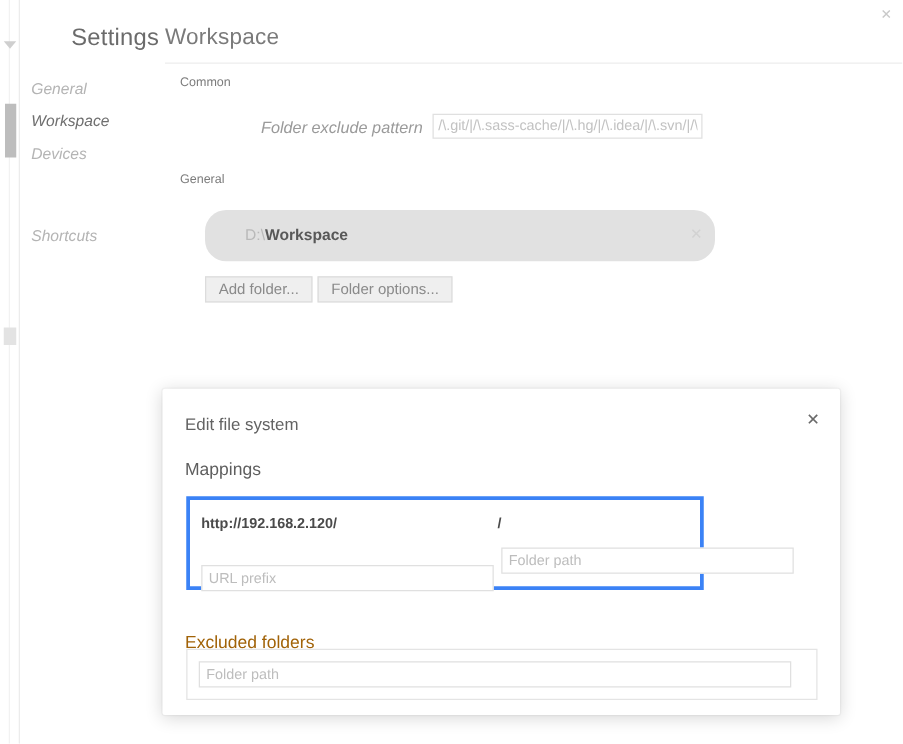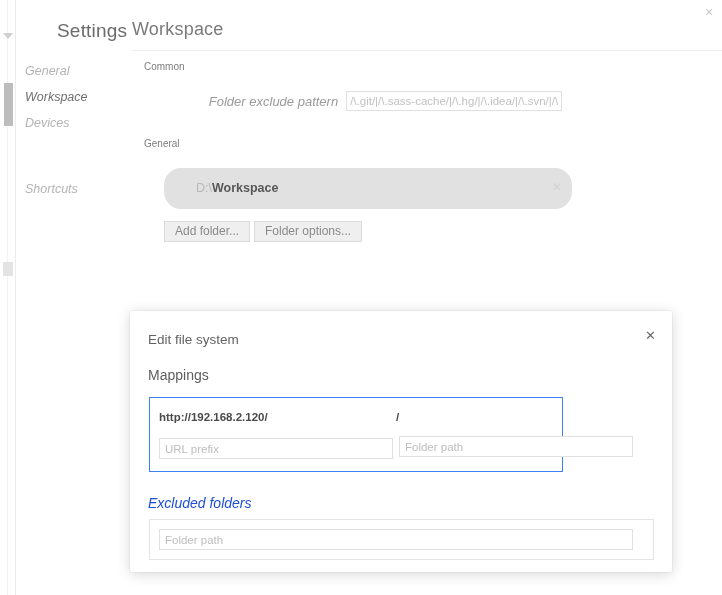--- a/index.html
+++ b/index.html
@@ -238,21 +238,21 @@
     position: absolute;
     left: 18px; top: 56px;
     font-size: 14px;
     color: #5e5e5e;
     text-align: center;
   }
   #mappings-box {
     position: absolute;
     left: 19px; top: 86px;
     width: 414px; height: 75px;
-    border: 1px solid #3b82f6;
+    border: 3px solid #3b82f6;
     box-sizing: border-box;
   }
   #mapping-existing-prefix {
     position: absolute;
     left: 9px; top: 13px;
     font-size: 11.5px;
     color: #4a4a4a;
     font-weight: bold;
   }
   #mapping-existing-path {
@@ -269,33 +269,32 @@
     background: #fff;
     font-family: "Liberation Sans", sans-serif;
     font-size: 11.5px;
     color: #4a4a4a;
     padding: 0 5px;
     box-sizing: border-box;
     outline: none;
   }
   .modal-input::placeholder { color: #bdbdbd; }
   #url-prefix-input {
-    left: 9px; top: 40px;
+    left: 9px; top: 52px;
     width: 234px;
   }
   #folder-path-input {
     left: 249px; top: 38px;
     width: 234px;
   }
   #excluded-heading {
     position: absolute;
-    left: 18px; top: 184px;
+    left: 18px; top: 194px;
     font-size: 14px;
-    color: #1d4ed8;
-    font-style: italic;
+    color: #a16207;
   }
   #excluded-box {
     position: absolute;
     left: 19px; top: 208px;
     width: 505px; height: 41px;
     border: 1px solid #e4e4e4;
     box-sizing: border-box;
   }
   #excluded-folder-input {
     left: 9px; top: 9px;

